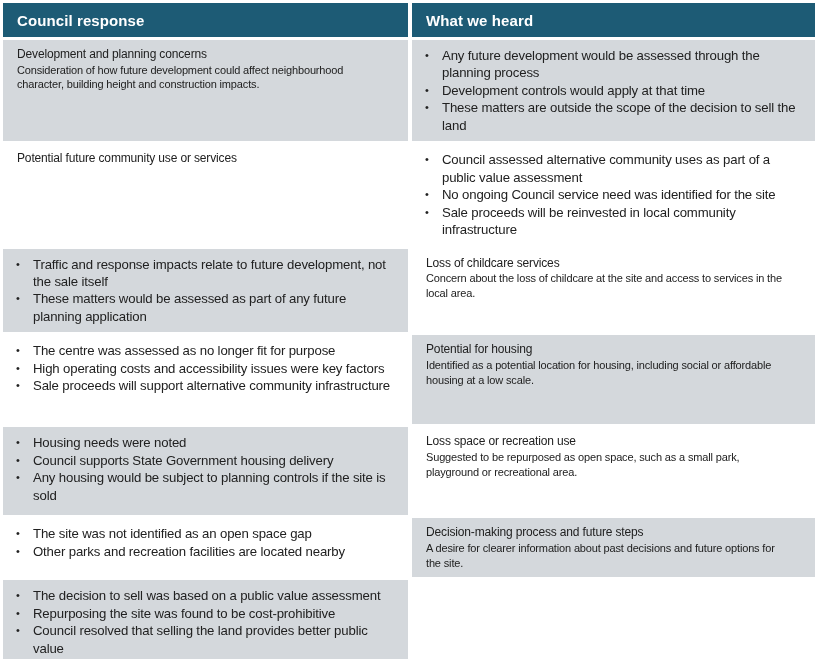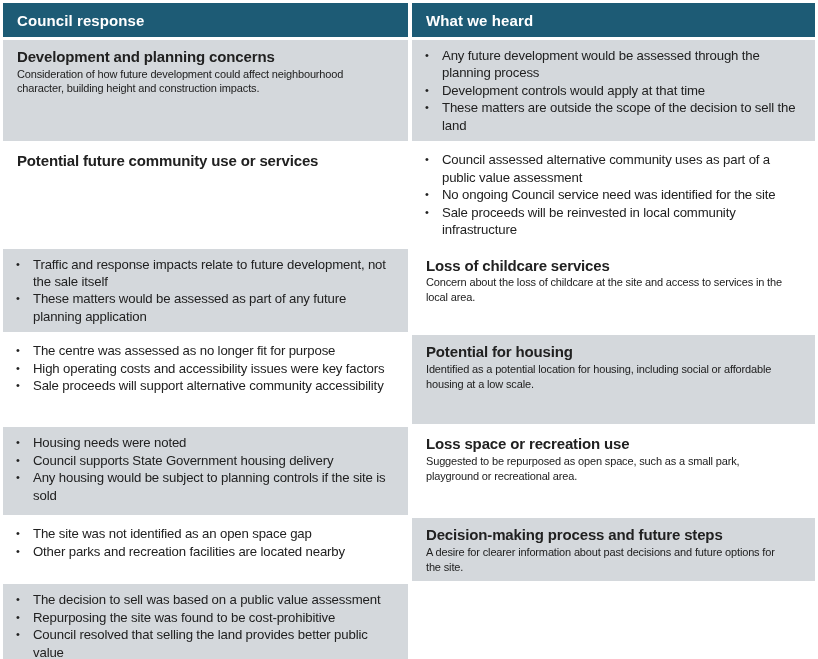--- a/index.html
+++ b/index.html
@@ -53,22 +53,22 @@
   .cell.right {
     padding: 7px 12px 7px 10px;
   }
   .gray {
     background: var(--row-alt-bg, #d6dade);
   }
   .white {
     background: var(--row-bg, #ffffff);
   }
   .row-title {
-    font-weight: bold;
-    font-size: 15px;
+    font-weight: normal;
+    font-size: 12px;
     line-height: 1.32;
     color: var(--text, #212121);
     letter-spacing: -0.15px;
   }
   .row-body {
     font-size: 11px;
     line-height: 1.32;
     color: var(--text, #212121);
     letter-spacing: -0.15px;
   }
@@ -169,21 +169,21 @@
           <li>
             <span class="dot">•</span>
             <span class="btext">The centre was assessed as no longer fit for purpose</span>
           </li>
           <li>
             <span class="dot">•</span>
             <span class="btext">High operating costs and accessibility issues were key factors</span>
           </li>
           <li>
             <span class="dot">•</span>
-            <span class="btext">Sale proceeds will support alternative community accessibility</span>
+            <span class="btext">Sale proceeds will support alternative community infrastructure</span>
           </li>
         </ul>
   </div>
 
   <div class="cell left gray">
     <div class="row-title">Potential for housing</div>
     <div class="row-body">Identified as a potential location for housing, including social or affordable housing at a low scale.</div>
   </div>
   <div class="cell right gray">
     <ul class="bullets">

